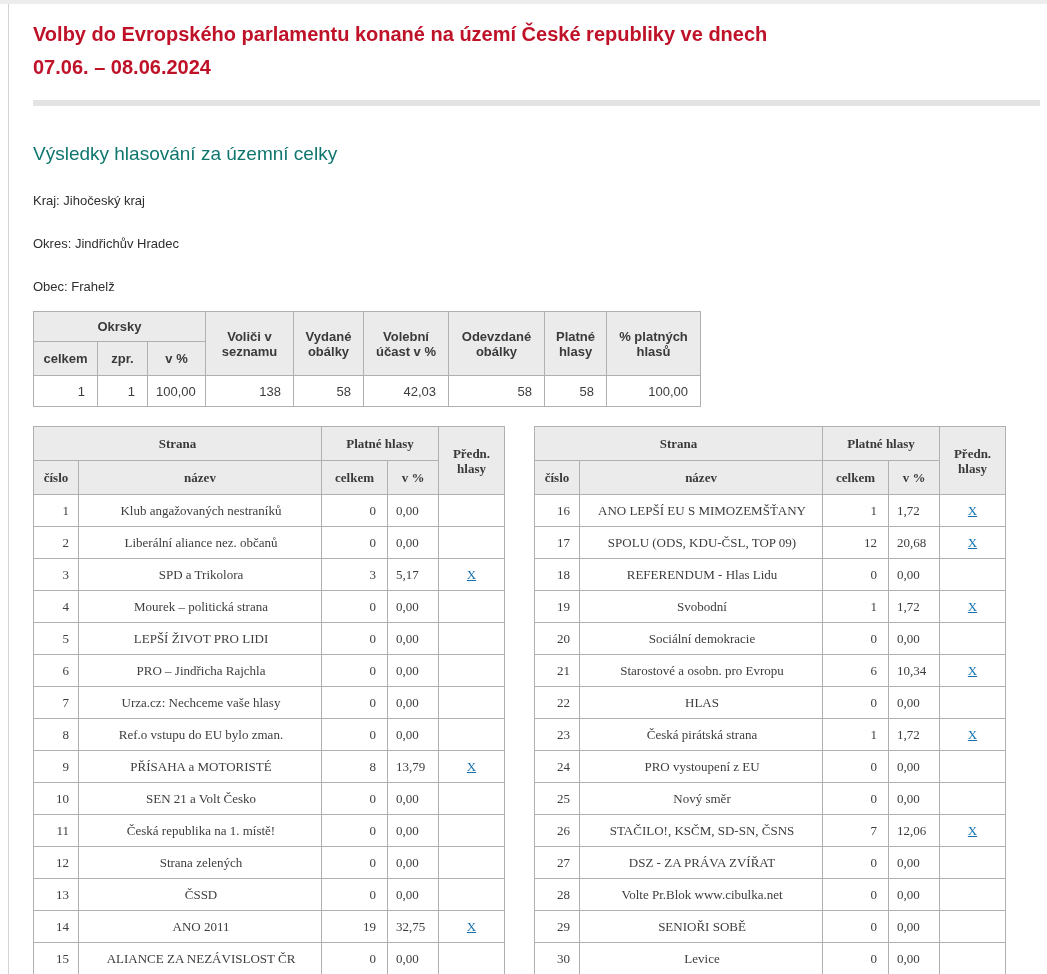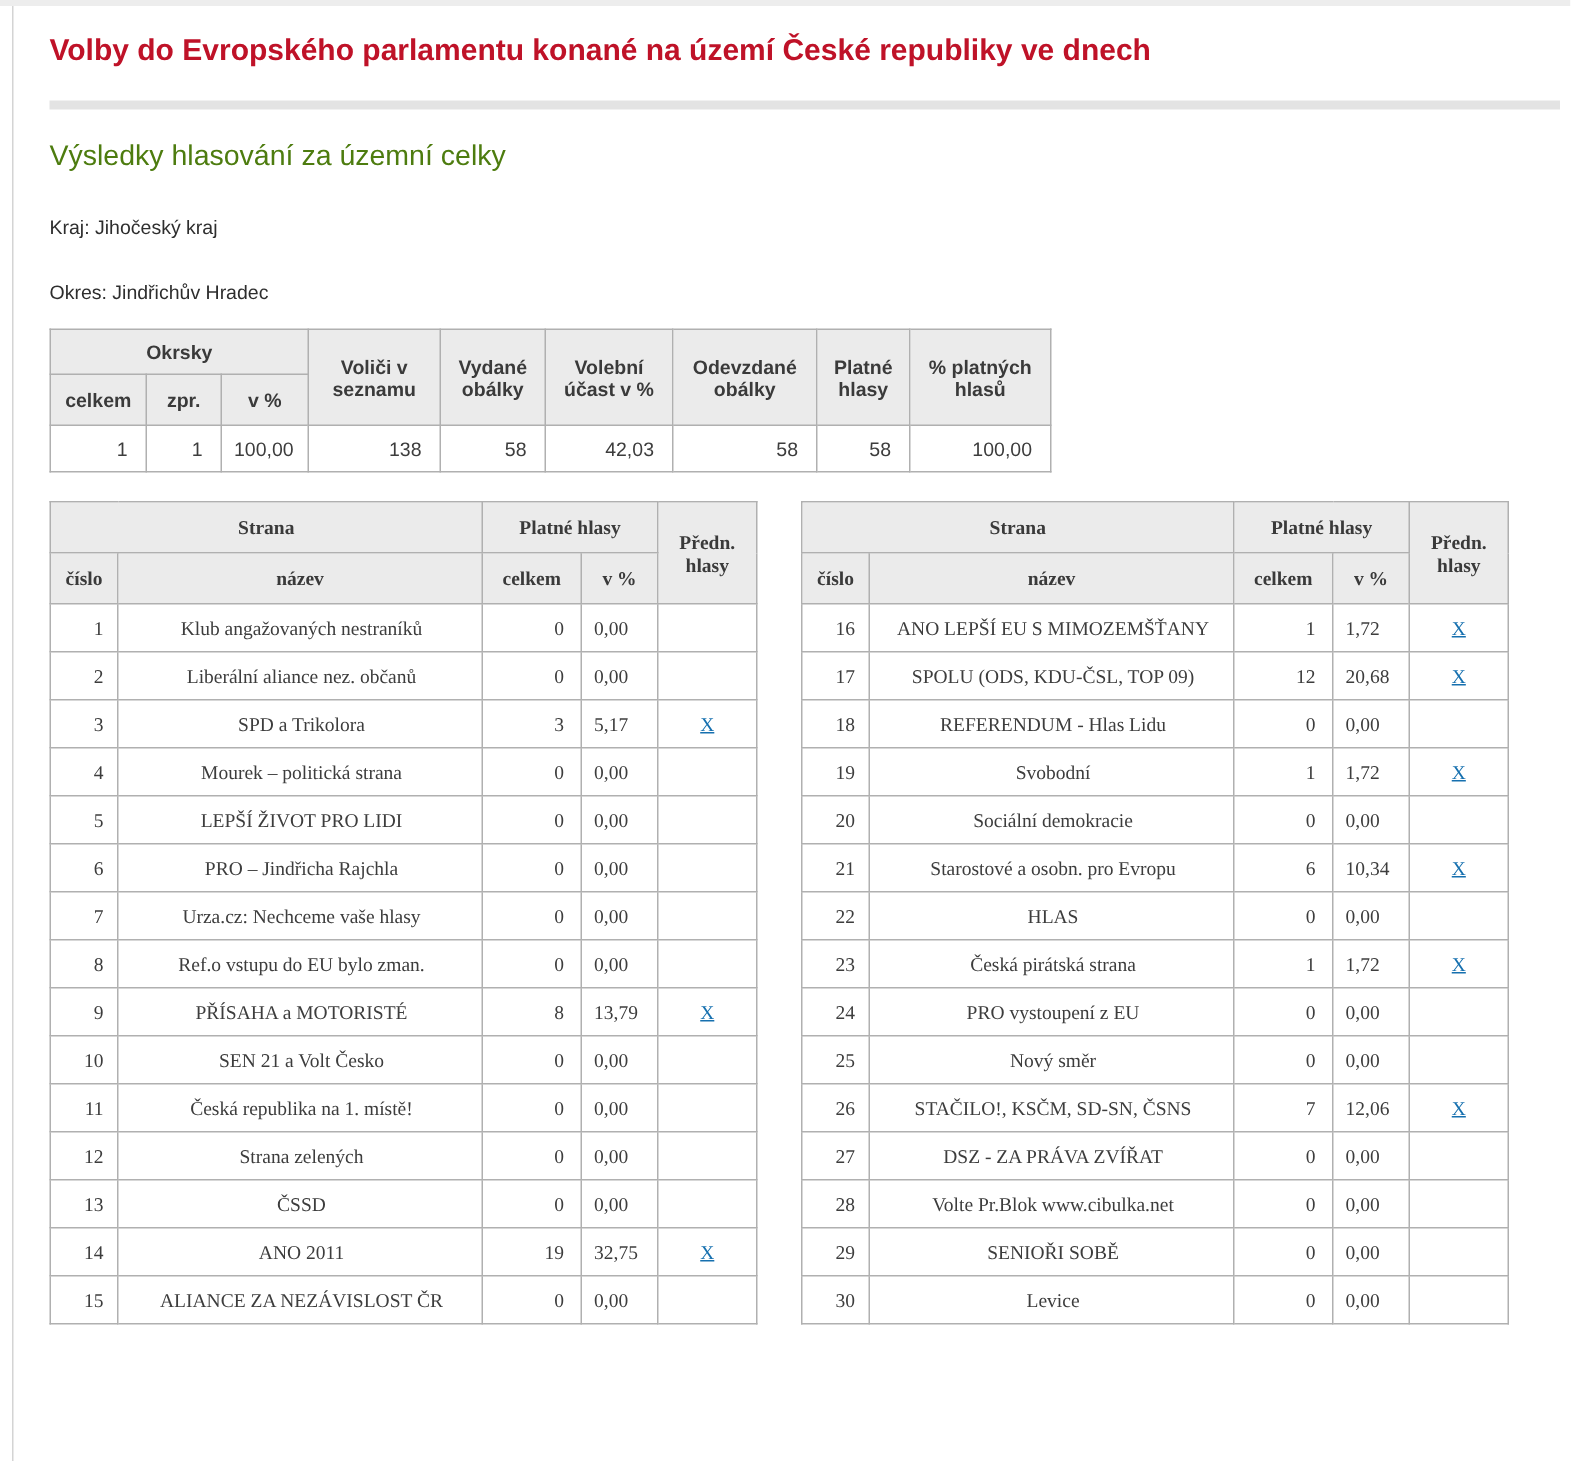--- a/index.html
+++ b/index.html
@@ -24,22 +24,22 @@
     margin: 14px 0 0 0;
   }
   .divider {
     height: 6px;
     background: #e3e3e3;
     margin-top: 16px;
   }
   h2.section-title {
     font-size: 19px;
     font-weight: normal;
-    color: #4d7c0f;
-    margin: 21px 0 0 0;
+    color: #0f766e;
+    margin: 37px 0 0 0;
   }
   p.region-line {
     font-size: 13px;
     color: #2e2e2e;
     margin: 28px 0 0 0;
   }
 
   table { border-collapse: collapse; table-layout: fixed; }
   th, td { border: 1px solid #b0b0b0; font-size: 13px; overflow: hidden; white-space: nowrap; }
   table { border: 1px solid #9b9b9b; }
@@ -81,28 +81,30 @@
 <body>
 
 <div class="page-wrap">
   <div class="top-strip"></div>
   <div class="left-line"></div>
 
   <div class="content">
 
     <h1 class="title">
       <span style="display:block">Volby do Evropského parlamentu konané na území České republiky ve dnech</span>
+      <span style="display:block">07.06. – 08.06.2024</span>
     </h1>
 
     <div class="divider"></div>
 
     <h2 class="section-title">Výsledky hlasování za územní celky</h2>
 
     <p class="region-line">Kraj: Jihočeský kraj</p>
     <p class="region-line">Okres: Jindřichův Hradec</p>
+    <p class="region-line">Obec: Frahelž</p>
 
     <table class="summary-table">
       <colgroup>
         <col style="width:64px">
           <col style="width:50px">
           <col style="width:58px">
         <col style="width:88px">
           <col style="width:70px">
           <col style="width:85px">
         <col style="width:96px">

